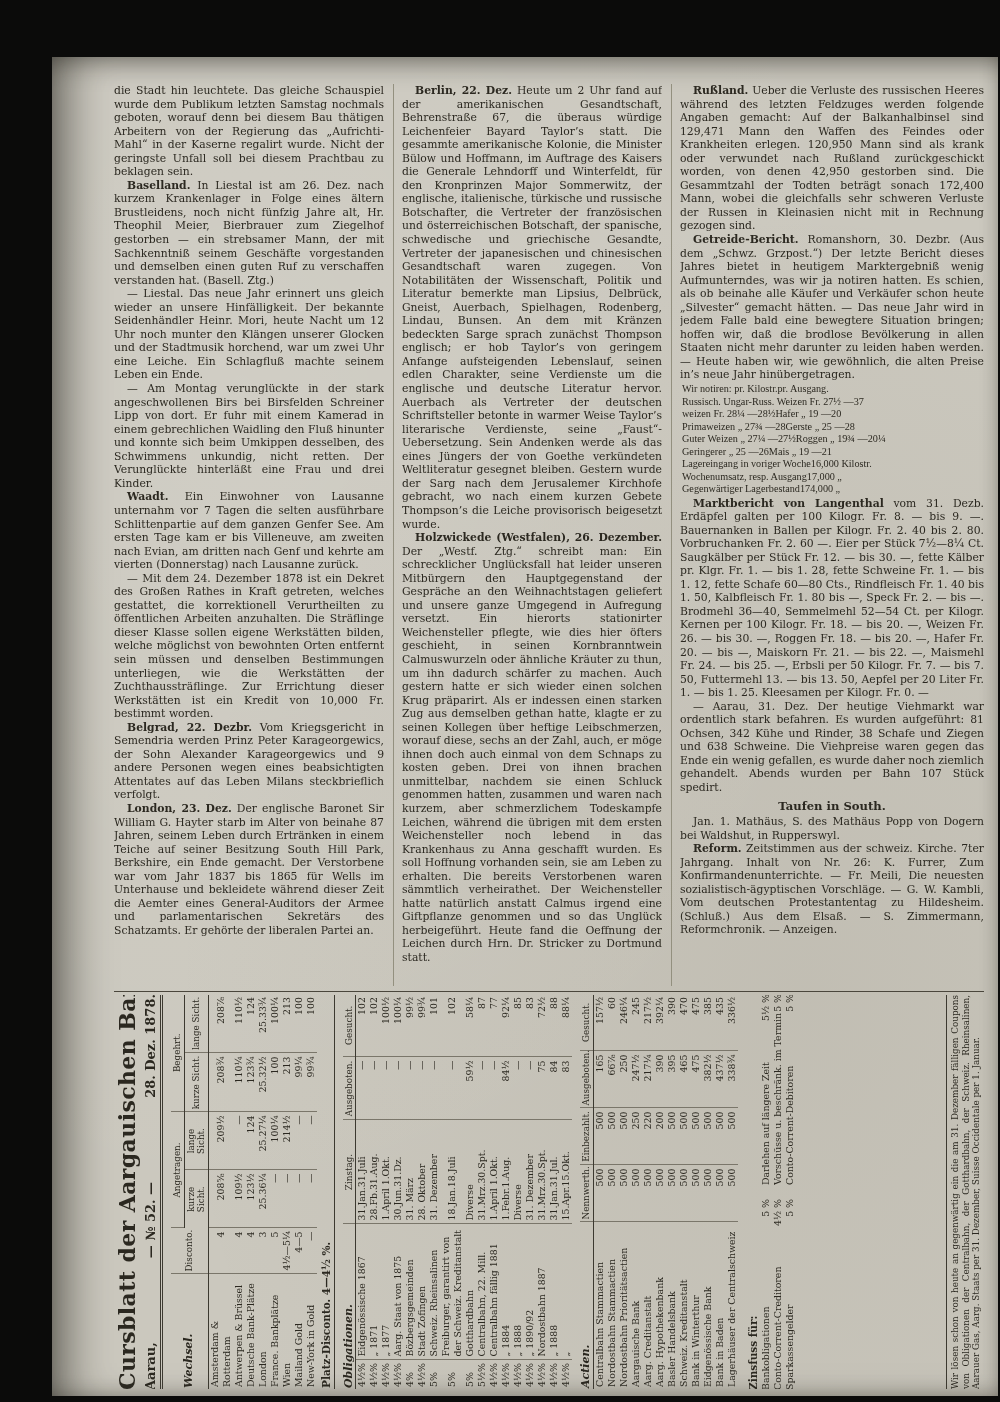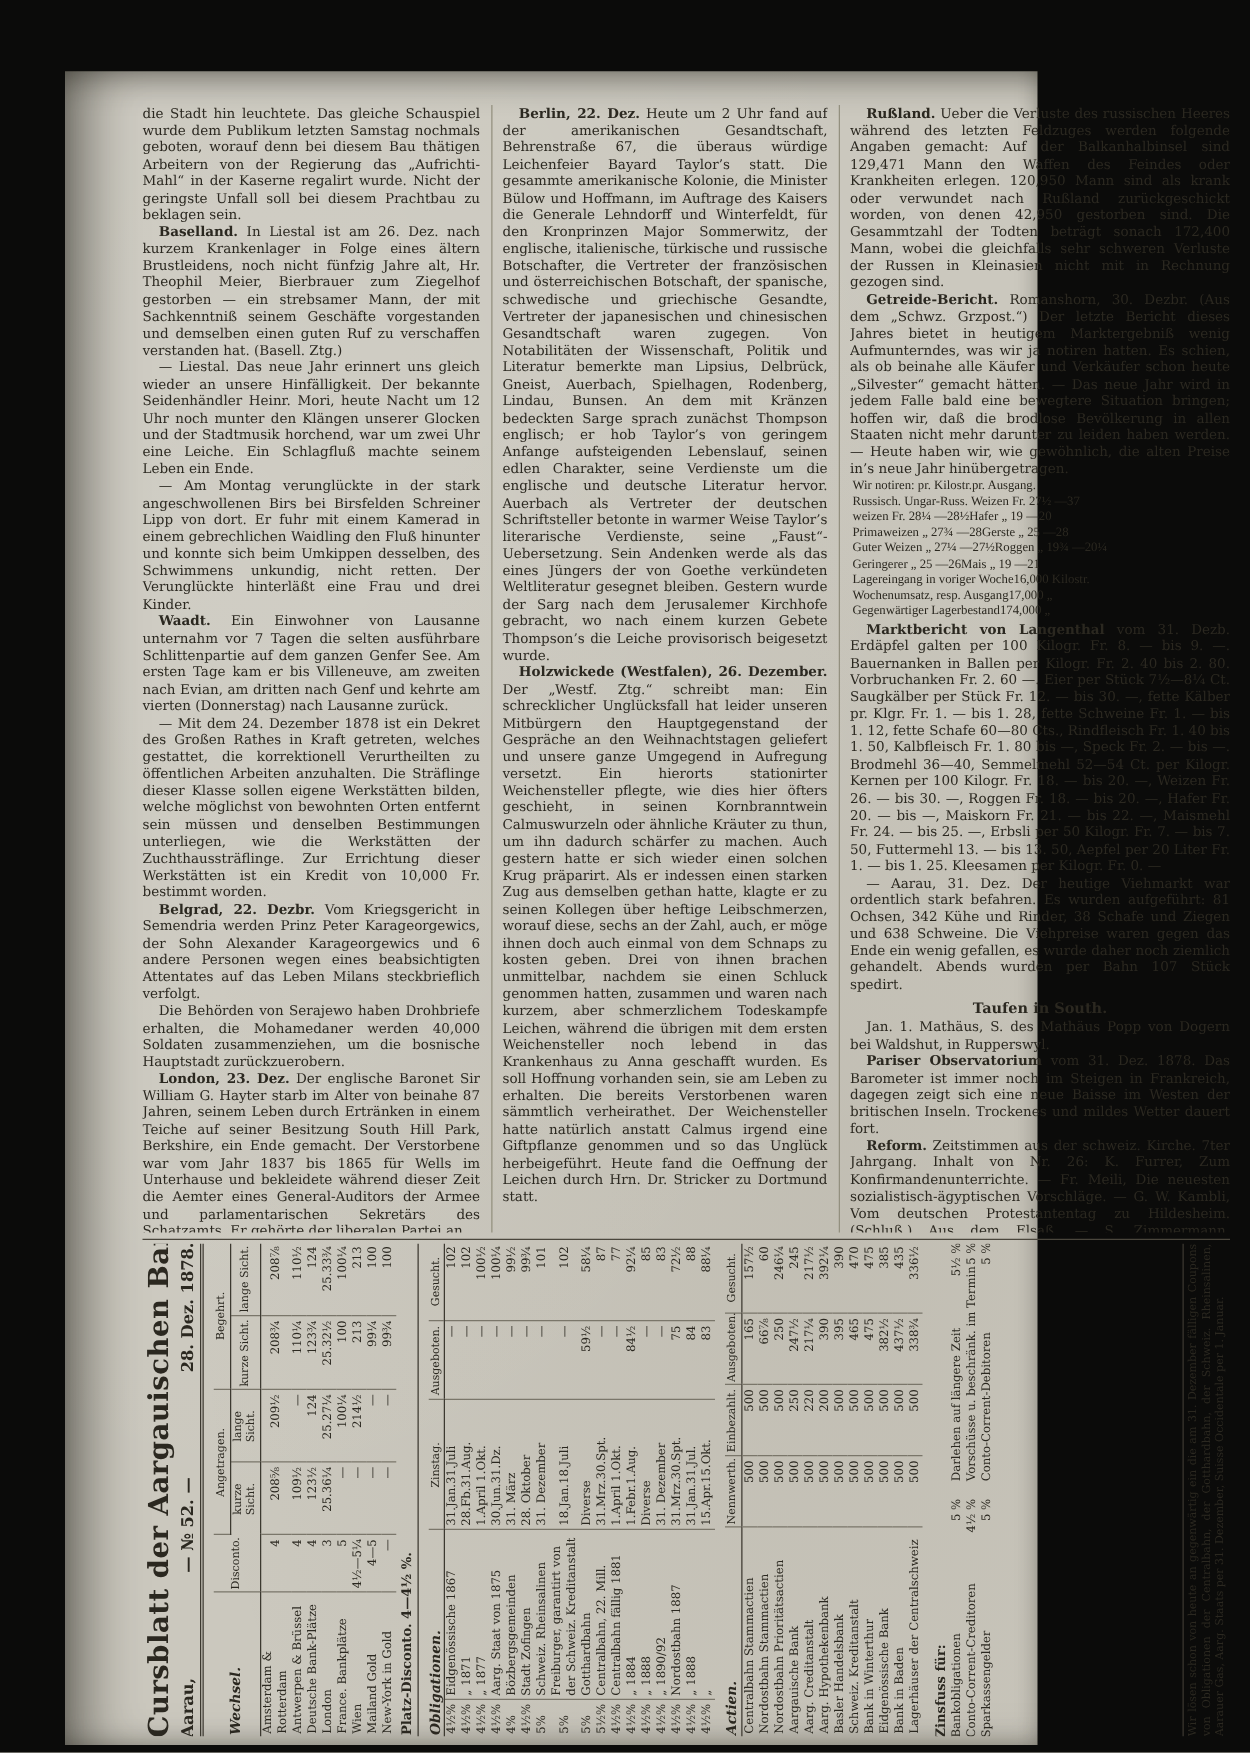--- a/index.html
+++ b/index.html
@@ -2,21 +2,21 @@
 <html lang="de"><head>
 <meta charset="utf-8">
 <style>
   html,body{margin:0;padding:0;}
   body{
     width:1000px;height:1402px;position:relative;overflow:hidden;
     background:#0b0b0a;
     font-family:"DejaVu Serif","Liberation Serif",serif;
   }
   .paper{
-    position:absolute;left:52px;top:57px;width:778px;height:1339px;
+    position:absolute;left:52px;top:57px;width:946px;height:1339px;
     box-sizing:border-box;padding:27px 14px 0 62px;
     color:#2b2820;
     background:
       radial-gradient(ellipse at 20% 25%, rgba(255,255,255,.10), transparent 60%),
       radial-gradient(ellipse at 80% 70%, rgba(80,70,50,.08), transparent 60%),
       #cbc8be;
     box-shadow:
       inset 36px 0 48px -24px rgba(18,16,10,.60),
       inset 0 20px 28px -18px rgba(18,16,10,.50),
       inset -7px -9px 20px -10px rgba(18,16,10,.35);
@@ -67,22 +67,21 @@
 <div class="paper">
 
   <div class="columns">
     <div class="col c1" id="col-0">
         <p class="noindent"><span>die Stadt hin leuchtete. Das gleiche Schauspiel wurde dem Publikum letzten Samstag nochmals geboten, worauf denn bei diesem Bau thätigen Arbeitern von der Regierung das „Aufrichti-Mahl“ in der Kaserne regalirt wurde. Nicht der geringste Unfall soll bei diesem Prachtbau zu beklagen sein.</span></p>
         <p><span class="lead">Baselland.</span> <span>In Liestal ist am 26. Dez. nach kurzem Krankenlager in Folge eines ältern Brustleidens, noch nicht fünfzig Jahre alt, Hr. Theophil Meier, Bierbrauer zum Ziegelhof gestorben — ein strebsamer Mann, der mit Sachkenntniß seinem Geschäfte vorgestanden und demselben einen guten Ruf zu verschaffen verstanden hat. (Basell. Ztg.)</span></p>
         <p><span>— Liestal. Das neue Jahr erinnert uns gleich wieder an unsere Hinfälligkeit. Der bekannte Seidenhändler Heinr. Mori, heute Nacht um 12 Uhr noch munter den Klängen unserer Glocken und der Stadtmusik horchend, war um zwei Uhr eine Leiche. Ein Schlagfluß machte seinem Leben ein Ende.</span></p>
         <p><span>— Am Montag verunglückte in der stark angeschwollenen Birs bei Birsfelden Schreiner Lipp von dort. Er fuhr mit einem Kamerad in einem gebrechlichen Waidling den Fluß hinunter und konnte sich beim Umkippen desselben, des Schwimmens unkundig, nicht retten. Der Verunglückte hinterläßt eine Frau und drei Kinder.</span></p>
         <p><span class="lead">Waadt.</span> <span>Ein Einwohner von Lausanne unternahm vor 7 Tagen die selten ausführbare Schlittenpartie auf dem ganzen Genfer See. Am ersten Tage kam er bis Villeneuve, am zweiten nach Evian, am dritten nach Genf und kehrte am vierten (Donnerstag) nach Lausanne zurück.</span></p>
         <p><span>— Mit dem 24. Dezember 1878 ist ein Dekret des Großen Rathes in Kraft getreten, welches gestattet, die korrektionell Verurtheilten zu öffentlichen Arbeiten anzuhalten. Die Sträflinge dieser Klasse sollen eigene Werkstätten bilden, welche möglichst von bewohnten Orten entfernt sein müssen und denselben Bestimmungen unterliegen, wie die Werkstätten der Zuchthaussträflinge. Zur Errichtung dieser Werkstätten ist ein Kredit von 10,000 Fr. bestimmt worden.</span></p>
-        <p><span class="lead">Belgrad, 22. Dezbr.</span> <span>Vom Kriegsgericht in Semendria werden Prinz Peter Karageorgewics, der Sohn Alexander Karageorgewics und 6 andere Personen wegen eines beabsichtigten Attentates auf das Leben Milans steckbrieflich verfolgt.</span></p>
-        <p><span>Die Behörden von Serajewo haben Drohbriefe erhalten, die Mohamedaner werden 40,000 Soldaten zusammenziehen, um die bosnische Hauptstadt zurückzuerobern.</span></p>
+        <p><span class="lead">Belgrad, 22. Dezbr.</span> <span>Vom Kriegsgericht in Semendria werden Prinz Peter Karageorgewics, der Sohn Alexander Karageorgewics und 9 andere Personen wegen eines beabsichtigten Attentates auf das Leben Milans steckbrieflich verfolgt.</span></p>
         <p><span class="lead">London, 23. Dez.</span> <span>Der englische Baronet Sir William G. Hayter starb im Alter von beinahe 87 Jahren, seinem Leben durch Ertränken in einem Teiche auf seiner Besitzung South Hill Park, Berkshire, ein Ende gemacht. Der Verstorbene war vom Jahr 1837 bis 1865 für Wells im Unterhause und bekleidete während dieser Zeit die Aemter eines General-Auditors der Armee und parlamentarischen Sekretärs des Schatzamts. Er gehörte der liberalen Partei an.</span></p>
       </div>
     <div class="vrule"></div>
     <div class="col c2" id="col-1">
         <p><span class="lead">Berlin, 22. Dez.</span> <span>Heute um 2 Uhr fand auf der amerikanischen Gesandtschaft, Behrenstraße 67, die überaus würdige Leichenfeier Bayard Taylor’s statt. Die gesammte amerikanische Kolonie, die Minister Bülow und Hoffmann, im Auftrage des Kaisers die Generale Lehndorff und Winterfeldt, für den Kronprinzen Major Sommerwitz, der englische, italienische, türkische und russische Botschafter, die Vertreter der französischen und österreichischen Botschaft, der spanische, schwedische und griechische Gesandte, Vertreter der japanesischen und chinesischen Gesandtschaft waren zugegen. Von Notabilitäten der Wissenschaft, Politik und Literatur bemerkte man Lipsius, Delbrück, Gneist, Auerbach, Spielhagen, Rodenberg, Lindau, Bunsen. An dem mit Kränzen bedeckten Sarge sprach zunächst Thompson englisch; er hob Taylor’s von geringem Anfange aufsteigenden Lebenslauf, seinen edlen Charakter, seine Verdienste um die englische und deutsche Literatur hervor. Auerbach als Vertreter der deutschen Schriftsteller betonte in warmer Weise Taylor’s literarische Verdienste, seine „Faust“-Uebersetzung. Sein Andenken werde als das eines Jüngers der von Goethe verkündeten Weltliteratur gesegnet bleiben. Gestern wurde der Sarg nach dem Jerusalemer Kirchhofe gebracht, wo nach einem kurzen Gebete Thompson’s die Leiche provisorisch beigesetzt wurde.</span></p>
         <p><span class="lead">Holzwickede (Westfalen), 26. Dezember.</span> <span>Der „Westf. Ztg.“ schreibt man: Ein schrecklicher Unglücksfall hat leider unseren Mitbürgern den Hauptgegenstand der Gespräche an den Weihnachtstagen geliefert und unsere ganze Umgegend in Aufregung versetzt. Ein hierorts stationirter Weichensteller pflegte, wie dies hier öfters geschieht, in seinen Kornbranntwein Calmuswurzeln oder ähnliche Kräuter zu thun, um ihn dadurch schärfer zu machen. Auch gestern hatte er sich wieder einen solchen Krug präparirt. Als er indessen einen starken Zug aus demselben gethan hatte, klagte er zu seinen Kollegen über heftige Leibschmerzen, worauf diese, sechs an der Zahl, auch, er möge ihnen doch auch einmal von dem Schnaps zu kosten geben. Drei von ihnen brachen unmittelbar, nachdem sie einen Schluck genommen hatten, zusammen und waren nach kurzem, aber schmerzlichem Todeskampfe Leichen, während die übrigen mit dem ersten Weichensteller noch lebend in das Krankenhaus zu Anna geschafft wurden. Es soll Hoffnung vorhanden sein, sie am Leben zu erhalten. Die bereits Verstorbenen waren sämmtlich verheirathet. Der Weichensteller hatte natürlich anstatt Calmus irgend eine Giftpflanze genommen und so das Unglück herbeigeführt. Heute fand die Oeffnung der Leichen durch Hrn. Dr. Stricker zu Dortmund statt.</span></p>
       </div>
     <div class="vrule"></div>
     <div class="col c3" id="col-2">
         <p><span class="lead">Rußland.</span> <span>Ueber die Verluste des russischen Heeres während des letzten Feldzuges werden folgende Angaben gemacht: Auf der Balkanhalbinsel sind 129,471 Mann den Waffen des Feindes oder Krankheiten erlegen. 120,950 Mann sind als krank oder verwundet nach Rußland zurückgeschickt worden, von denen 42,950 gestorben sind. Die Gesammtzahl der Todten beträgt sonach 172,400 Mann, wobei die gleichfalls sehr schweren Verluste der Russen in Kleinasien nicht mit in Rechnung gezogen sind.</span></p>
@@ -122,21 +121,20 @@
           </div>
           <div class="prow">
             <span class="pl">Gegenwärtiger Lagerbestand</span>
             <span class="pr">174,000  „</span>
           </div>
         </div>
         <p><span class="lead">Marktbericht von Langenthal</span> <span>vom 31. Dezb. Erdäpfel galten per 100 Kilogr. Fr. 8. — bis 9. —. Bauernanken in Ballen per Kilogr. Fr. 2. 40 bis 2. 80. Vorbruchanken Fr. 2. 60 —. Eier per Stück 7½—8¼ Ct. Saugkälber per Stück Fr. 12. — bis 30. —, fette Kälber pr. Klgr. Fr. 1. — bis 1. 28, fette Schweine Fr. 1. — bis 1. 12, fette Schafe 60—80 Cts., Rindfleisch Fr. 1. 40 bis 1. 50, Kalbfleisch Fr. 1. 80 bis —, Speck Fr. 2. — bis —. Brodmehl 36—40, Semmelmehl 52—54 Ct. per Kilogr. Kernen per 100 Kilogr. Fr. 18. — bis 20. —, Weizen Fr. 26. — bis 30. —, Roggen Fr. 18. — bis 20. —, Hafer Fr. 20. — bis —, Maiskorn Fr. 21. — bis 22. —, Maismehl Fr. 24. — bis 25. —, Erbsli per 50 Kilogr. Fr. 7. — bis 7. 50, Futtermehl 13. — bis 13. 50, Aepfel per 20 Liter Fr. 1. — bis 1. 25. Kleesamen per Kilogr. Fr. 0. —</span></p>
         <p><span>— Aarau, 31. Dez. Der heutige Viehmarkt war ordentlich stark befahren. Es wurden aufgeführt: 81 Ochsen, 342 Kühe und Rinder, 38 Schafe und Ziegen und 638 Schweine. Die Viehpreise waren gegen das Ende ein wenig gefallen, es wurde daher noch ziemlich gehandelt. Abends wurden per Bahn 107 Stück spedirt.</span></p>
         <div class="heading">Taufen in South.</div>
         <p><span>Jan. 1. Mathäus, S. des Mathäus Popp von Dogern bei Waldshut, in Rupperswyl.</span></p>
-        <p><span class="lead">Pariser Observatorium</span> <span>vom 31. Dez. 1878. Das Barometer ist immer noch im Steigen in Frankreich, dagegen zeigt sich eine neue Baisse im Westen der britischen Inseln. Trockenes und mildes Wetter dauert fort.</span></p>
         <p><span class="lead">Reform.</span> <span>Zeitstimmen aus der schweiz. Kirche. 7ter Jahrgang. Inhalt von Nr. 26: K. Furrer, Zum Konfirmandenunterrichte. — Fr. Meili, Die neuesten sozialistisch-ägyptischen Vorschläge. — G. W. Kambli, Vom deutschen Protestantentag zu Hildesheim. (Schluß.) Aus dem Elsaß. — S. Zimmermann, Reformchronik. — Anzeigen.</span></p>
       </div>
   </div>
 
   <div class="hrule"></div>
 
   <div class="cb-wrap">
     <div class="cb-inner">
 
       <div class="cb-title">Cursblatt der Aargauischen Bank.</div>

